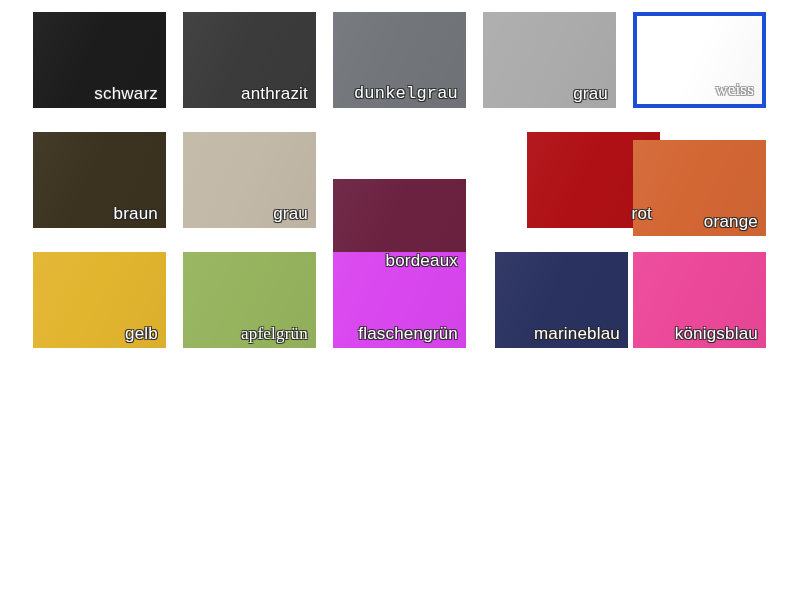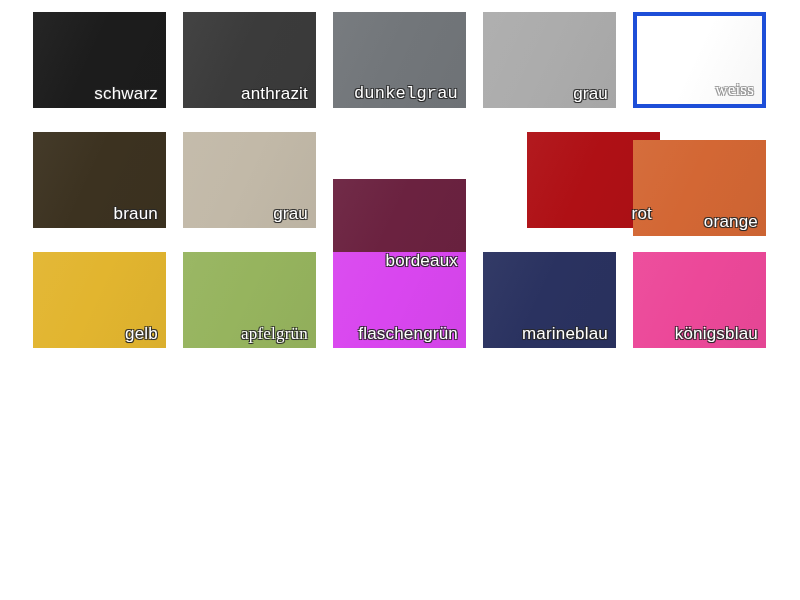--- a/index.html
+++ b/index.html
@@ -114,19 +114,19 @@
     </div>
     <div class="swatch" style="background: rgb(226, 181, 47);">
       <span class="swatch-label">gelb</span>
     </div>
     <div class="swatch" style="background: rgb(150, 180, 94); font-family: Liberation Serif, serif;">
       <span class="swatch-label">apfelgrün</span>
     </div>
     <div class="swatch" style="background: #d946ef;">
       <span class="swatch-label">flaschengrün</span>
     </div>
-    <div class="swatch" style="background: rgb(42, 50, 96);">
+    <div class="swatch" style="background: rgb(42, 50, 96); margin-left: 12px;">
       <span class="swatch-label">marineblau</span>
     </div>
     <div class="swatch" style="background: #ec4899;">
       <span class="swatch-label">königsblau</span>
     </div>
   </div>
 
 </body></html>

